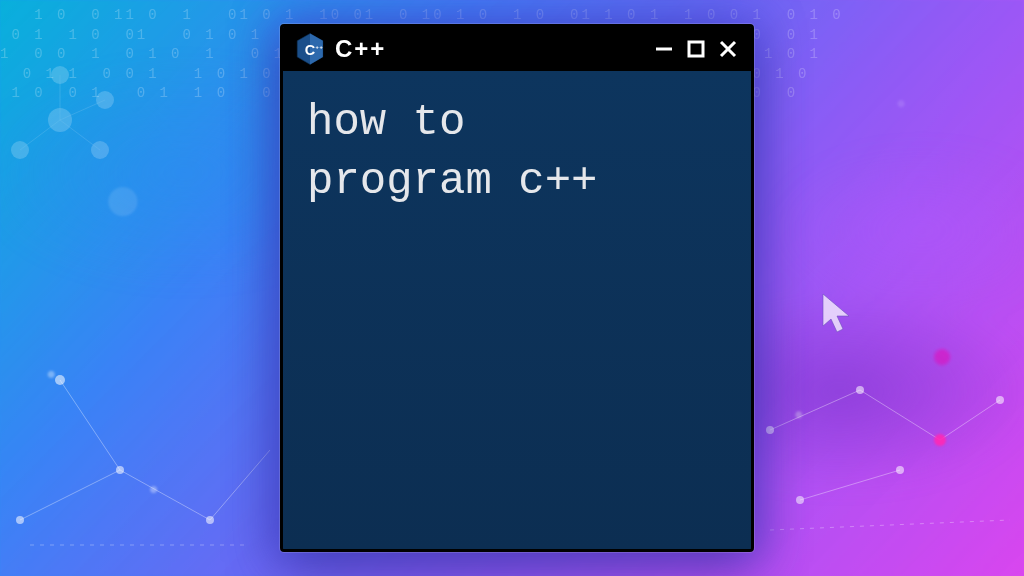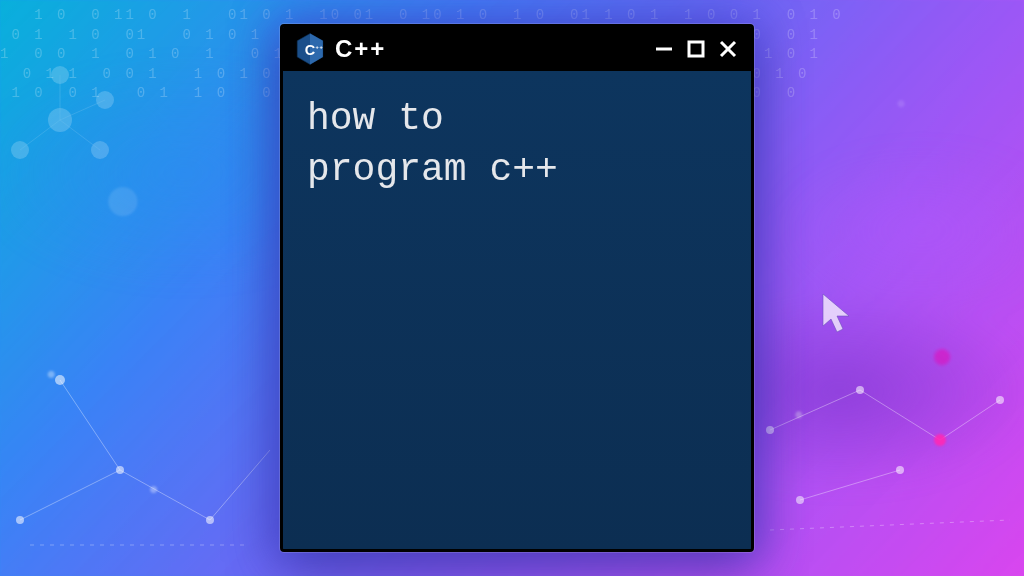--- a/index.html
+++ b/index.html
@@ -102,21 +102,21 @@
     .cpp-badge {
       width: 30px; height: 34px;
       display: inline-flex; align-items: center; justify-content: center;
     }
 
     .content {
       flex: 1;
       background: linear-gradient(180deg, #0d355e 0%, #0c2e52 100%);
       padding: 22px 24px;
       color: #e5e7eb;
-      font-size: 38px;
+      font-size: 44px;
       line-height: 1.35;
       font-family: 'Consolas', 'Menlo', 'Courier New', monospace;
       white-space: pre-wrap;
       word-break: break-word;
     }
 
     
     .cursor {
       position: absolute;
       left: 820px; top: 292px;

